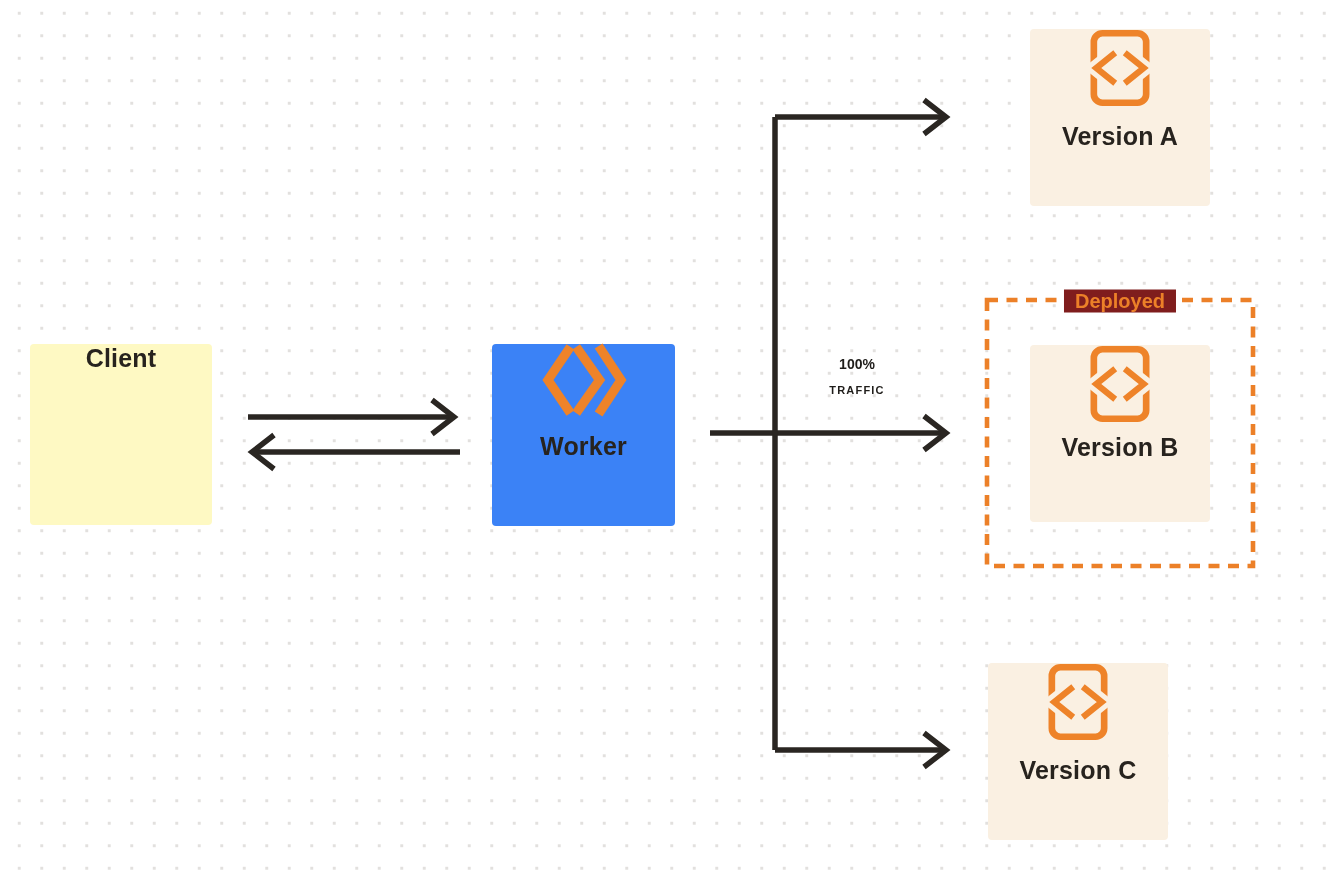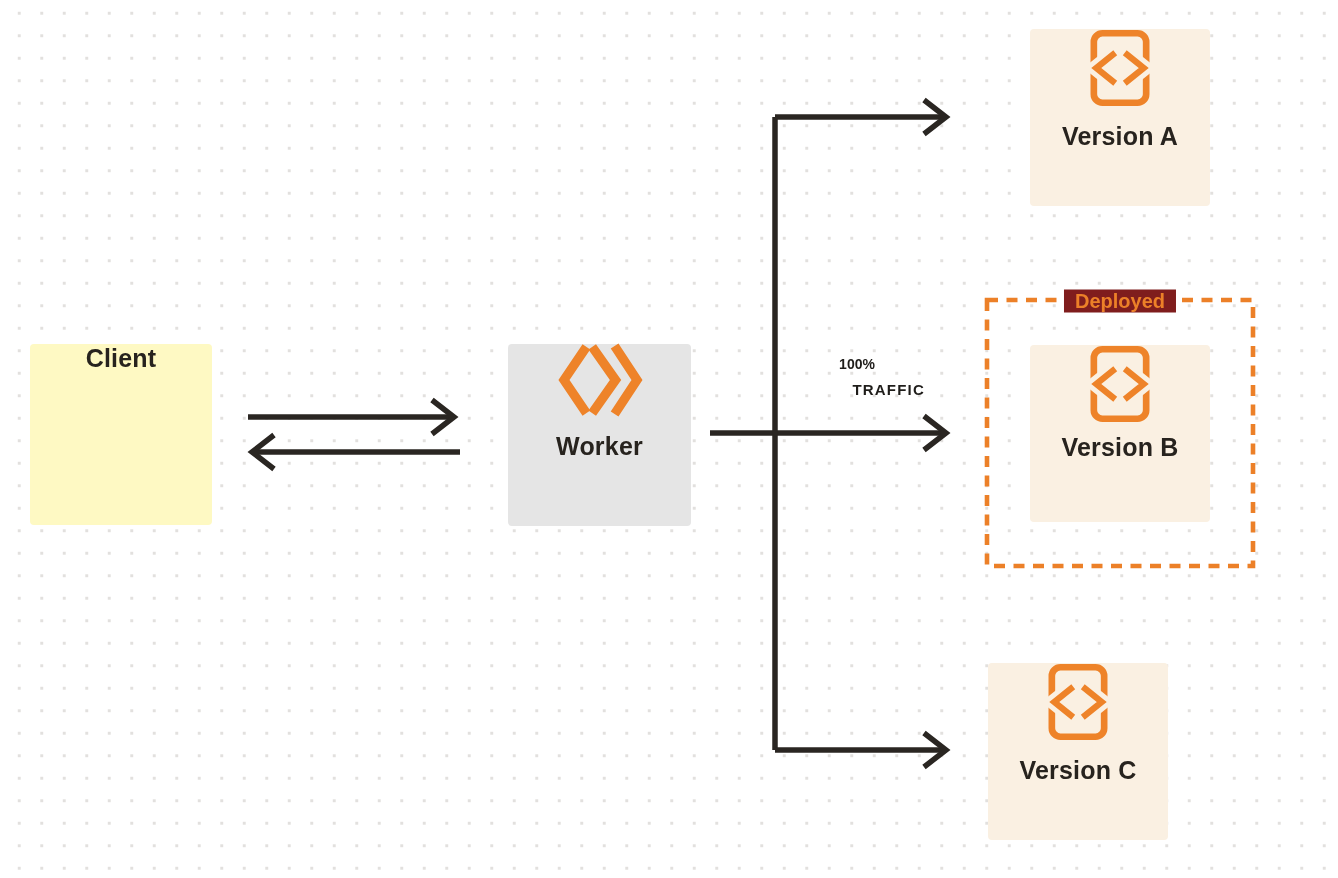--- a/index.html
+++ b/index.html
@@ -13,38 +13,38 @@
   }
   .node{
     position:absolute;display:flex;flex-direction:column;
     align-items:center;justify-content:flex-start;border-radius:4px;
     z-index:2;
   }
   .node .label{
     font-size:25px;font-weight:700;color:#27231e;letter-spacing:.2px;
   }
   .client-box{left:30px;top:344px;width:182px;height:181px;background:#fef9c3;}
-  .worker-box{left:492px;top:344px;width:183px;height:182px;background:#e5e5e5;gap:16px;margin-left:16px;}
+  .worker-box{left:492px;top:344px;width:183px;height:182px;background:#3b82f6;gap:16px;}
   .version-box{width:180px;height:177px;background:#faf0e2;gap:15px;}
   .va{left:1030px;top:29px;}
   .vb{left:1030px;top:345px;gap:10px;}
   .vc{left:988px;top:663px;}
   .conn-svg{position:absolute;left:0;top:0;z-index:1;}
   .icon-svg{display:block;overflow:visible;}
   .deployed-label{
     position:absolute;left:1120px;top:301px;transform:translate(-50%,-50%);
     background:#7f1d1d;padding:0 11px;z-index:3;
     font-size:20px;font-weight:700;color:#ec8028;white-space:nowrap;
   }
   .traffic-label{
     position:absolute;left:789px;top:351px;width:136px;text-align:center;
     z-index:2;color:#1f1d1a;font-weight:700;
   }
   .traffic-label .pct{font-size:14px;line-height:26px;display:block;}
-  .traffic-label .word{font-size:15px;line-height:26px;letter-spacing:1.2px;display:block;text-align:right;}
+  .traffic-label .word{font-size:11px;line-height:26px;letter-spacing:1.2px;display:block;}
 </style>
 </head>
 <body>
 
 <svg class="conn-svg" width="1338" height="878" viewBox="0 0 1338 878">
   <g stroke="#2a2622" stroke-width="5.5" fill="none" stroke-linecap="butt" stroke-linejoin="miter">
 
     <path d="M248,417 H450"></path>
     <polyline points="432,400 454,417 432,434"></polyline>
 

